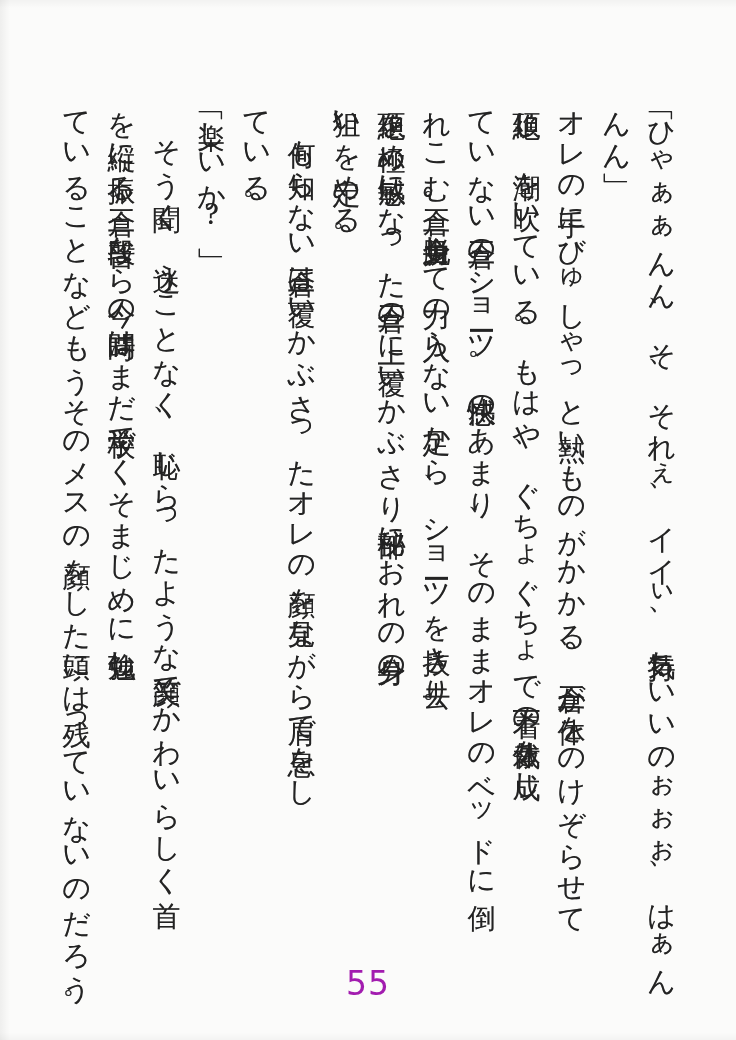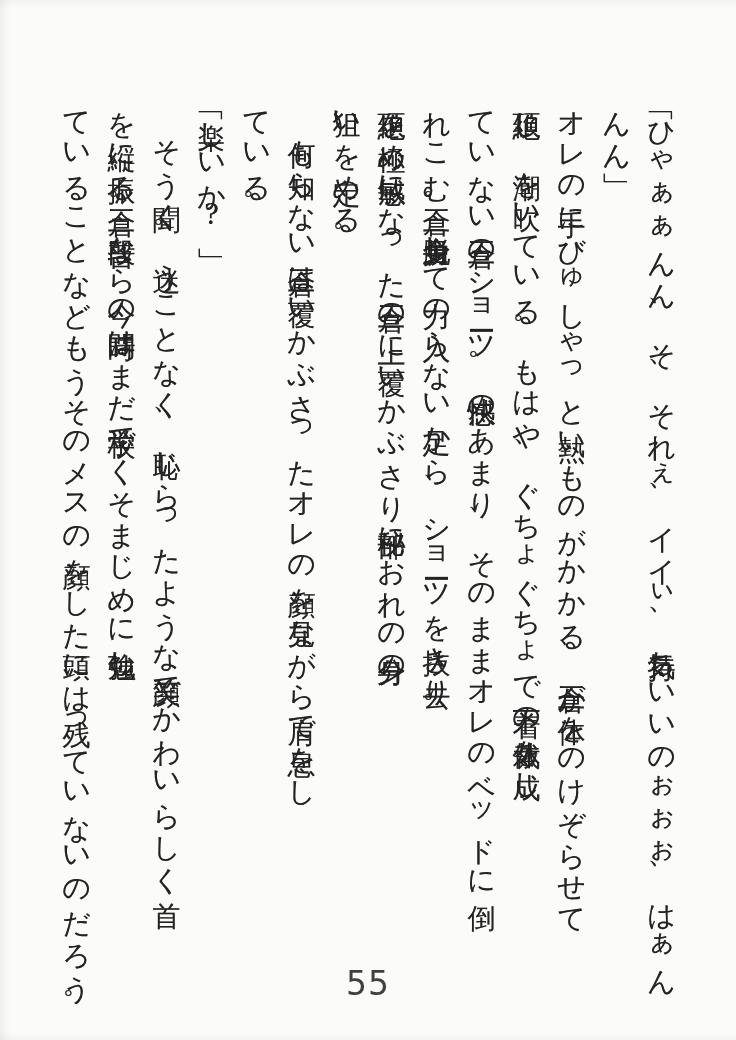--- a/index.html
+++ b/index.html
@@ -47,21 +47,21 @@
   .line.indent-bracket { text-indent: 0.35em; } 
   .page-number {
     position: absolute;
     top: 964px;
     left: 0;
     width: 100%;
     text-align: center;
     font-family: "DejaVu Sans", "Liberation Sans", sans-serif;
     font-size: 33px;
     letter-spacing: 1px;
-    color: #404040;
+    color: #a21caf;
   }
 </style>
 </head>
 <body>
 
 <div class="page">
 
   <div class="text-block">
     <p class="line indent-bracket">「ひゃぁぁんん、そ、それぇ、イイぃ、気持ちいいのぉぉぉ、はぁん</p>
     <p class="line">んん」</p>

